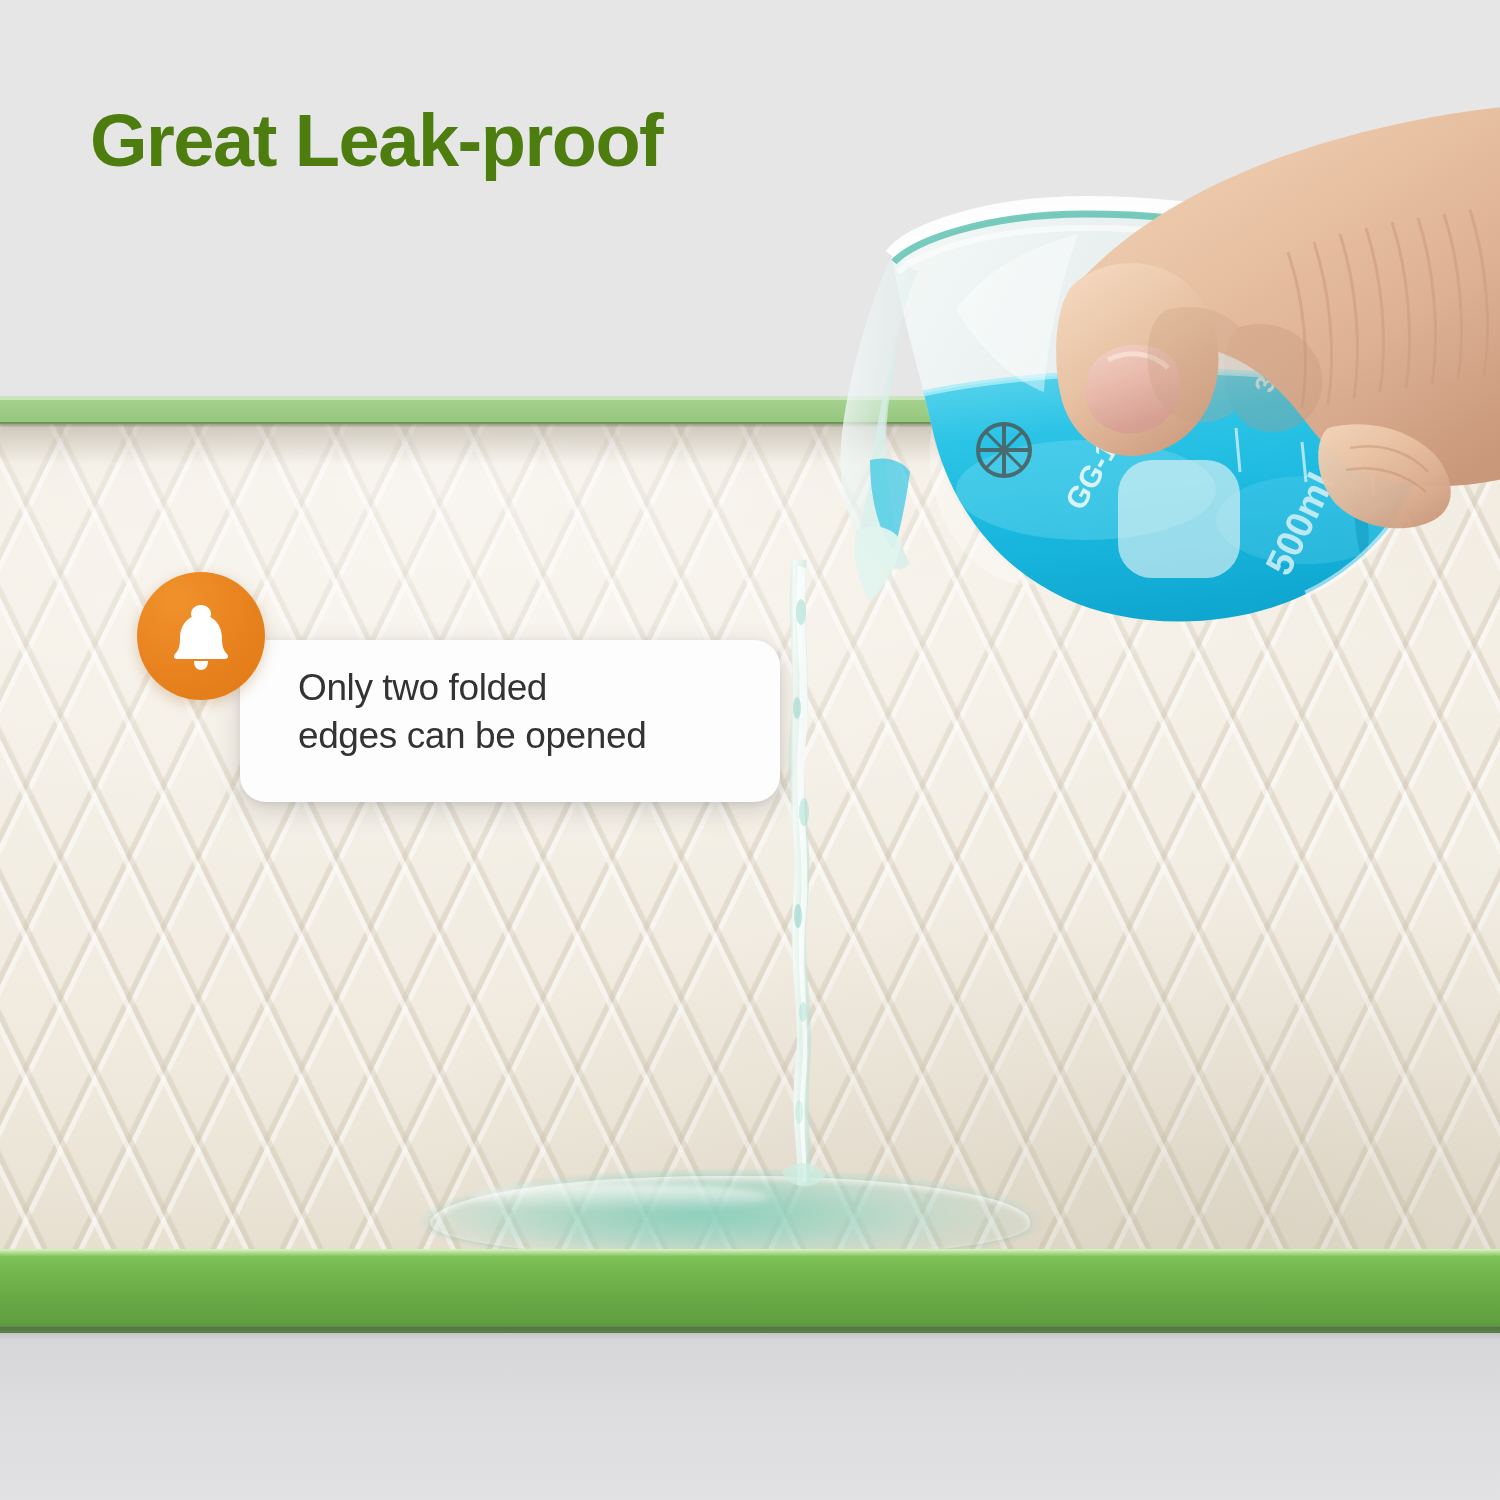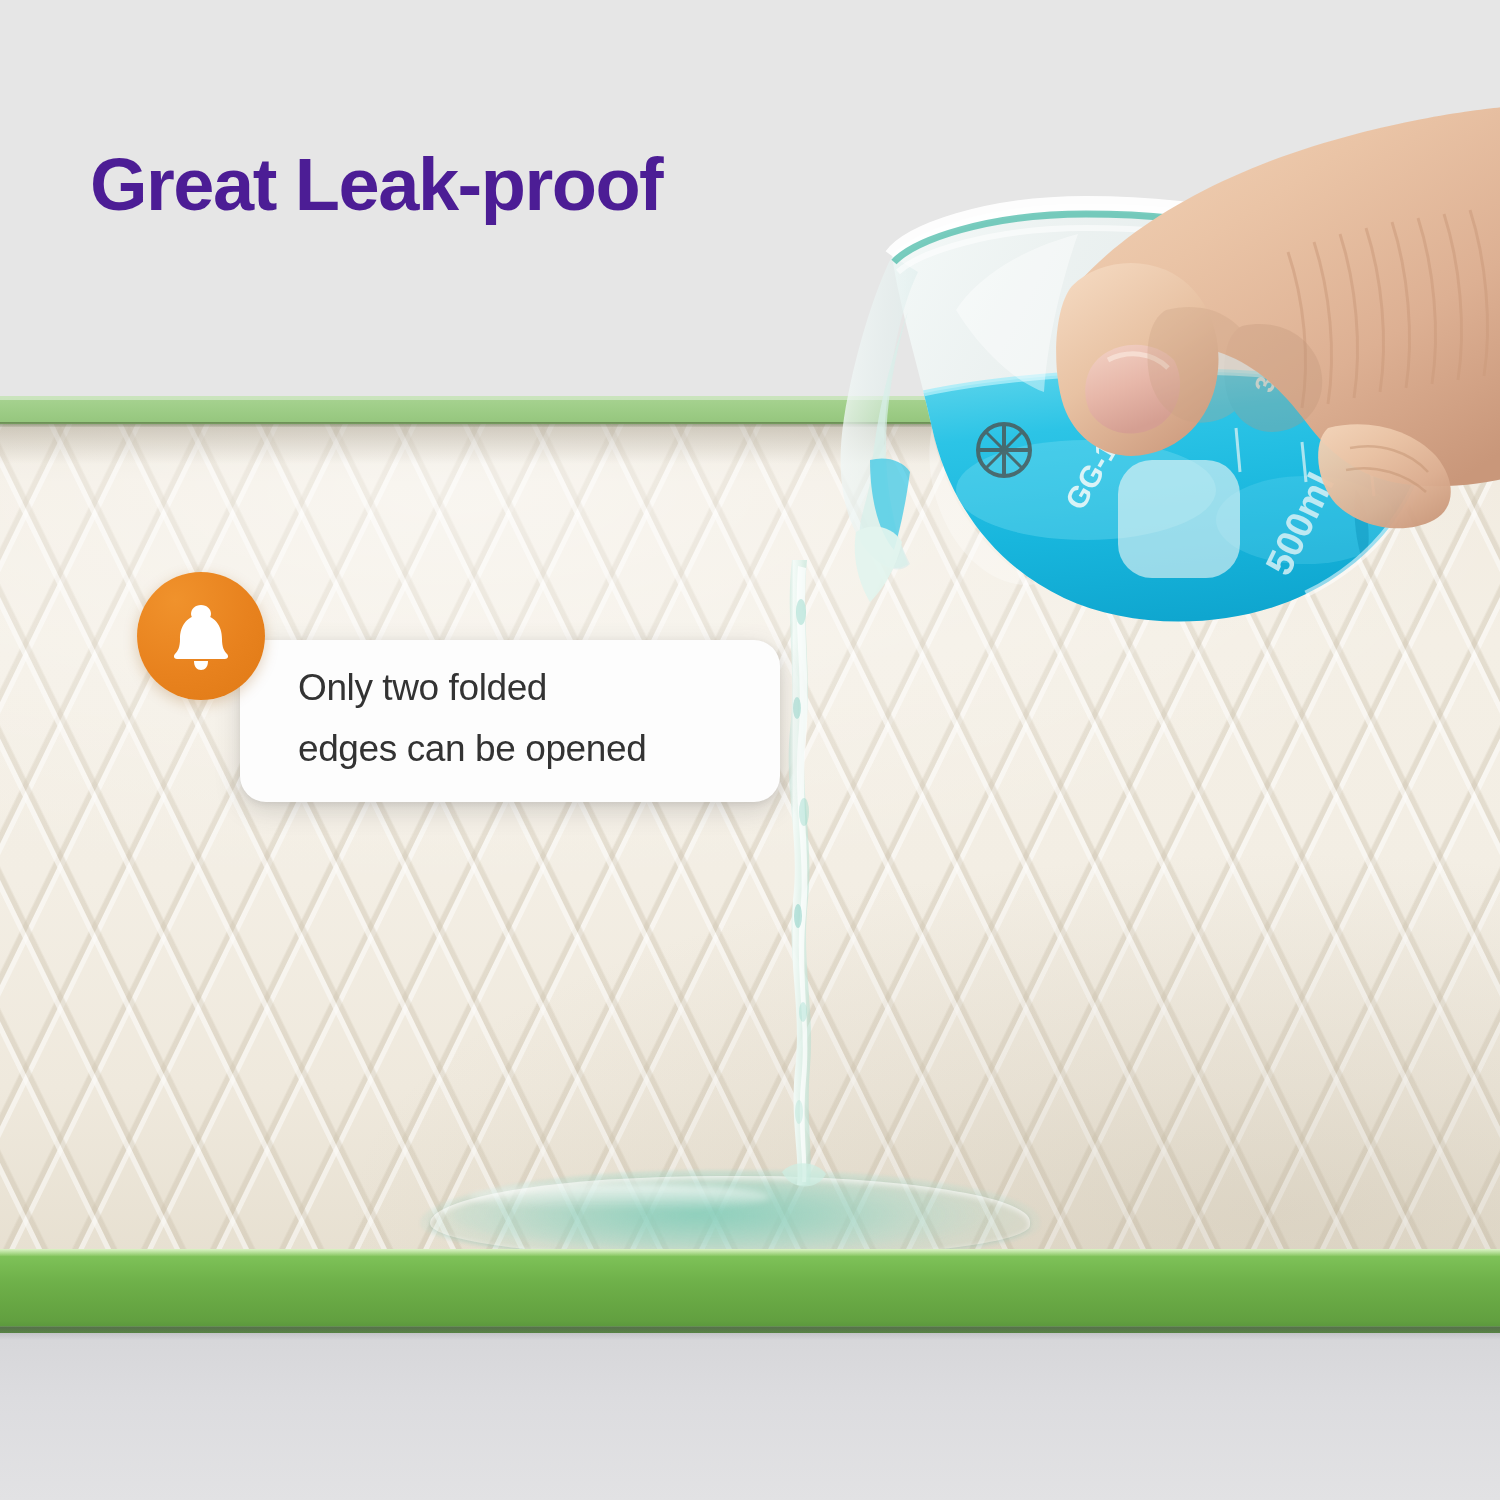--- a/index.html
+++ b/index.html
@@ -10,24 +10,23 @@
     overflow:hidden;
     position:relative;
   }
 
   
   #stage { position:absolute; inset:0; width:1500px; height:1500px; }
 
   
   .headline {
     position:absolute; left:90px; top:104px;
-    font-size:74px; font-weight:bold; color:#4c1d95;
+    font-size:74px; font-weight:bold; color:#4d7c0f;
     letter-spacing:-1.5px; white-space:nowrap;
     line-height:1.0;
-    margin-top:44px;
   }
   .subheadline {
     position:absolute; left:92px; top:212px;
     font-size:44px; font-weight:normal; color:#3f3f3f;
     letter-spacing:-0.6px; white-space:nowrap;
     line-height:1.0;
   }
 
   
   .floor {
@@ -165,21 +164,21 @@
     position:absolute; left:240px; top:640px; width:540px; height:162px;
     background:#fdfdfd; border-radius:26px;
     box-shadow:0 8px 26px rgba(70,70,70,0.20), 0 2px 6px rgba(70,70,70,0.10);
     z-index:6;
   }
   .callout-text {
     position:absolute; left:298px; top:664px; width:470px;
     font-size:37px; line-height:1.30; font-weight:normal;
     color:#333333; letter-spacing:-0.4px; z-index:8;
   }
-  .callout-text .l2 { display:block;margin-top:13px; }
+  .callout-text .l2 { display:block; }
   .callout-badge {
     position:absolute; left:137px; top:572px; width:128px; height:128px;
     border-radius:50%;
     background:radial-gradient(120% 120% at 30% 22%, #f0922c 0%, #e8821e 48%, #dd7713 100%);
     box-shadow:0 4px 14px rgba(150,85,10,0.26);
     z-index:7;
     display:flex; align-items:center; justify-content:center;
   }
   .callout-badge svg { display:block; }
 </style>

